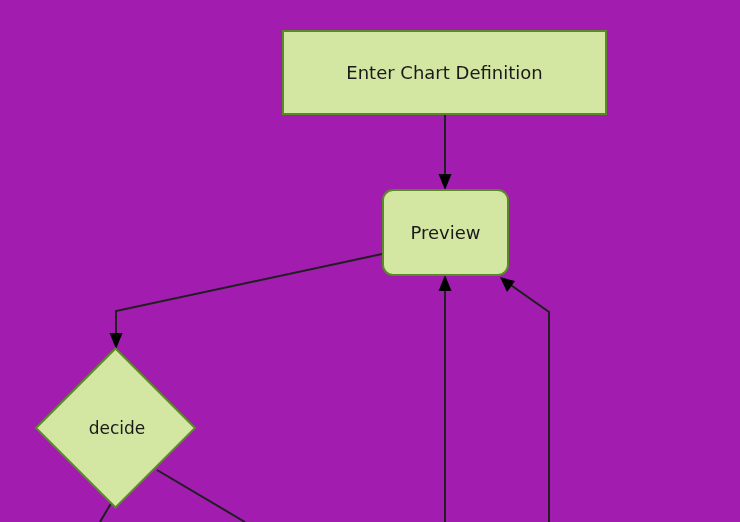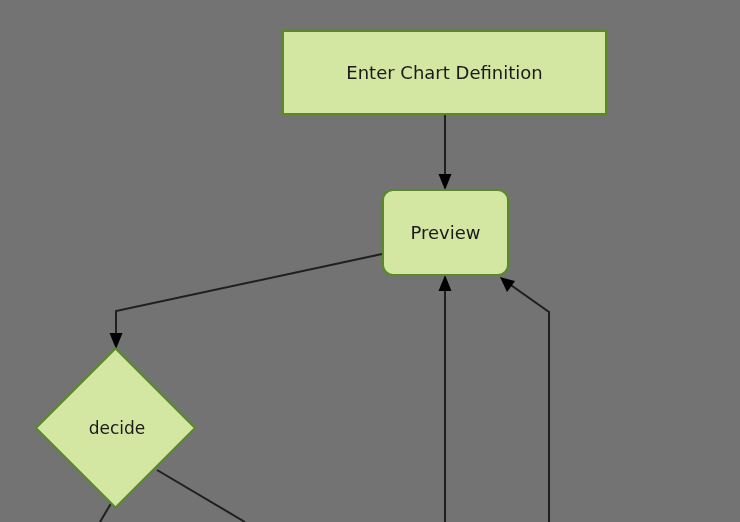--- a/index.html
+++ b/index.html
@@ -7,21 +7,21 @@
     padding: 0;
     background: #ffffff;
   }
   body {
     font-family: "DejaVu Sans", sans-serif;
   }
   #canvas {
     position: relative;
     width: 740px;
     height: 522px;
-    background: #737373;
+    background: #a21caf;
     overflow: hidden;
   }
   #flow-svg {
     position: absolute;
     top: 0;
     left: 0;
     width: 740px;
     height: 522px;
     display: block;
   }

